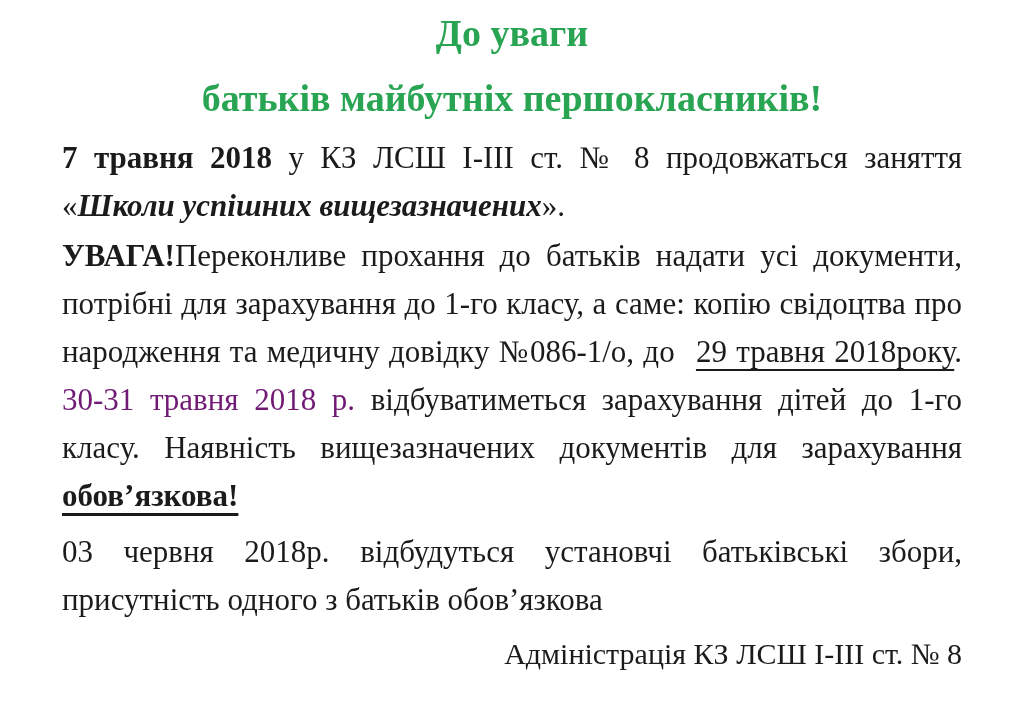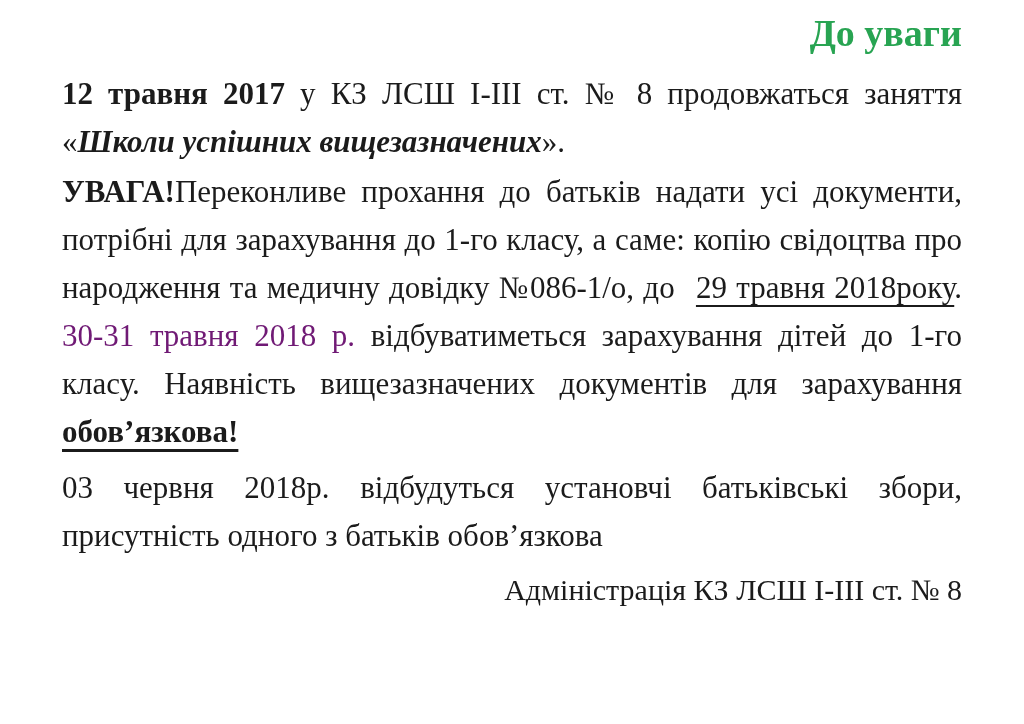--- a/index.html
+++ b/index.html
@@ -15,21 +15,21 @@
     color: #1b1b1b;
   }
   .page {
     box-sizing: border-box;
     width: 1024px;
     height: 724px;
     padding: 6px 62px 0 62px;
     background: #ffffff;
   }
   .title {
-    text-align: right;
+    text-align: center;
     font-weight: bold;
     font-size: 38px;
     color: #28a452;
     line-height: 1.15;
   }
   .title-line1 { margin: 6px 0 0 0; }
   .title-line2 { margin: 21px 0 0 0; }
   .body-par {
     font-size: 31px;
     line-height: 48px;
@@ -66,22 +66,23 @@
     margin: 8px 0 0 0;
   }
 </style>
 </head>
 <body>
 
 <div class="page">
 
   <h1 class="title title-line1">До уваги</h1>
 
+  <h1 class="title title-line2">батьків майбутніх першокласників!</h1>
 
-  <p class="body-par p1"><span class="bold">12 травня 2017</span><span> у КЗ ЛСШ І-ІІІ ст. № 8 продовжаться заняття «</span><span class="school-name">Школи успішних вищезазначених</span><span>».</span></p>
+  <p class="body-par p1"><span class="bold">7 травня 2018</span><span> у КЗ ЛСШ І-ІІІ ст. № 8 продовжаться заняття «</span><span class="school-name">Школи успішних вищезазначених</span><span>».</span></p>
 
 
   <p class="body-par p3"><span class="bold">УВАГА!</span><span>Переконливе прохання до батьків надати усі документи, потрібні для зарахування до 1-го класу, а саме: копію свідоцтва про народження та медичну довідку №086-1/о, до </span><span class="underlined">29 травня 2018року</span><span>. </span><span class="red-text">30-31 травня 2018 р.</span><span> відбуватиметься зарахування дітей до 1-го класу. Наявність вищезазначених документів для зарахування </span><span class="mandatory">обов’язкова!</span></p>
 
   <p class="body-par p4">03 червня 2018р. відбудуться установчі батьківські збори, присутність одного з батьків обов’язкова</p>
 
   <p class="signature">Адміністрація  КЗ ЛСШ І-ІІІ ст. № 8</p>
 
 </div>
 

